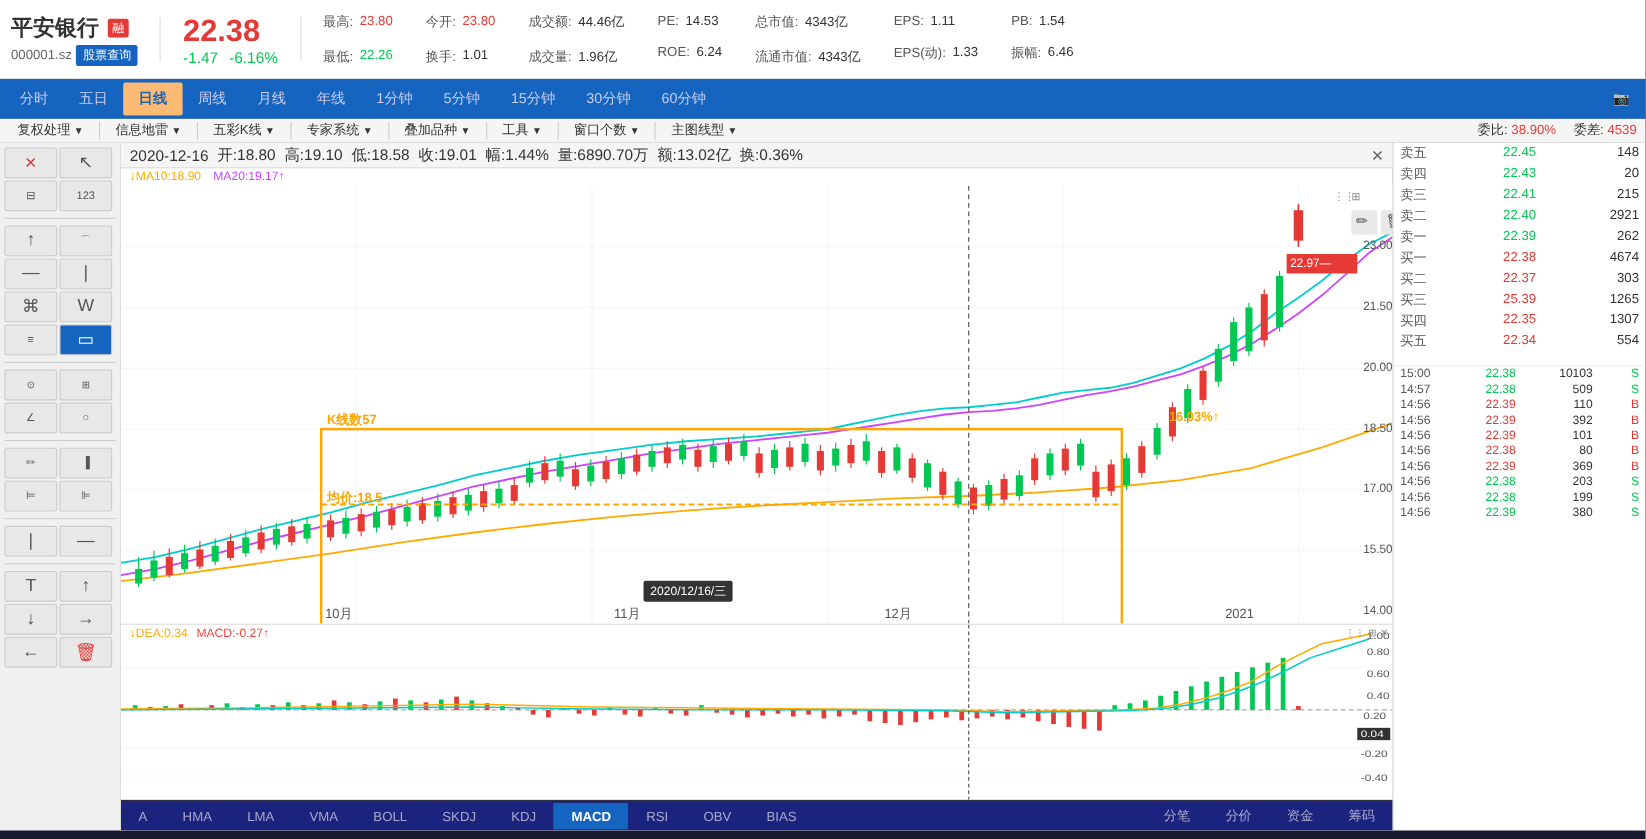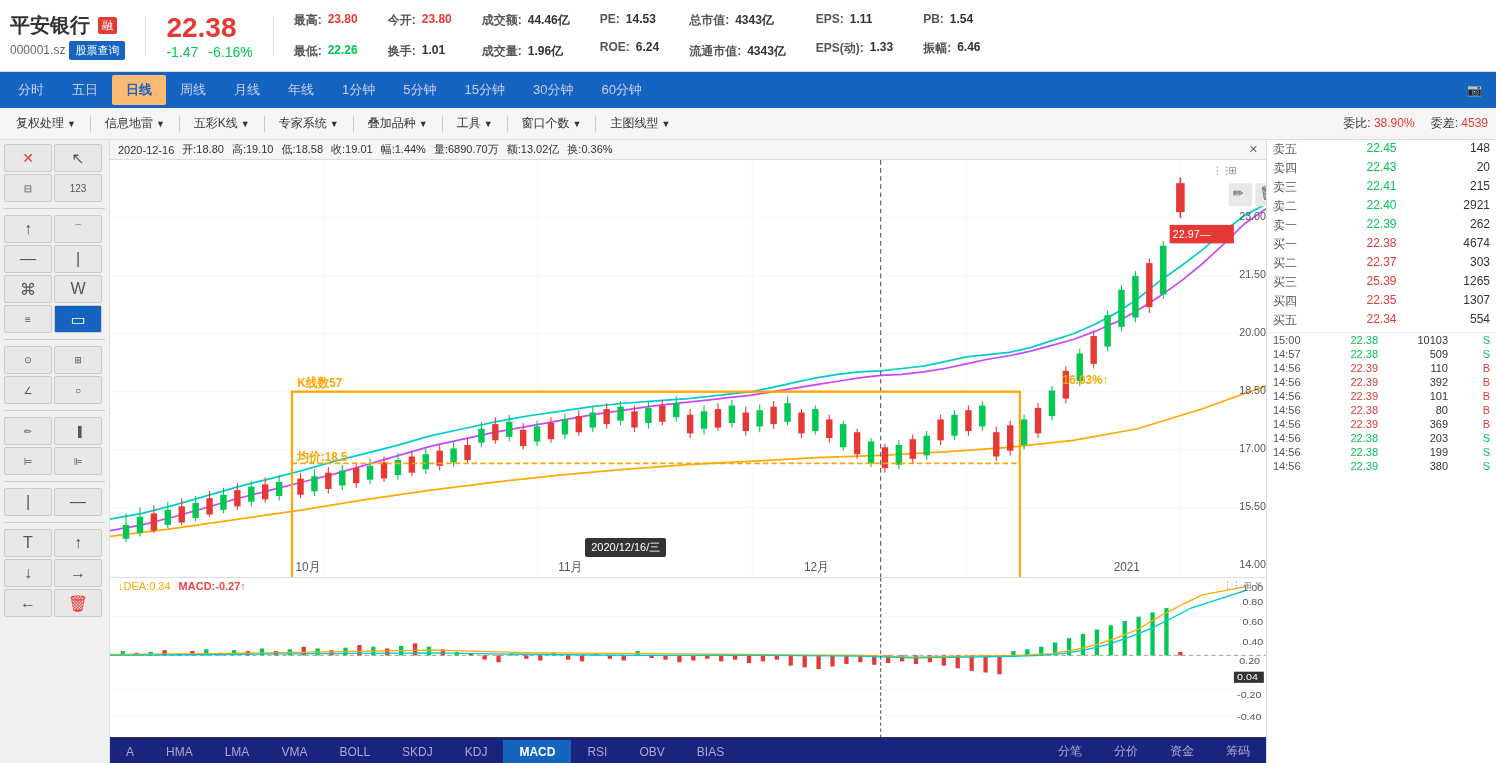--- a/index.html
+++ b/index.html
@@ -6,52 +6,52 @@
     body { background: #1a1a2e; color: #ccc; font-family: 'Microsoft YaHei', Arial, sans-serif; font-size: 12px; width: 1496px; height: 763px; overflow: hidden; }
     
     
     .header { background: #fff; display: flex; align-items: center; padding: 6px 10px; gap: 20px; border-bottom: 1px solid #ddd; height: 72px; }
     .stock-name { display: flex; flex-direction: column; }
     .rong-badge { background: #e53935; color: #fff; font-size: 11px; padding: 1px 4px; border-radius: 2px; margin-left: 4px; }
     .stock-query-btn { background: #1565c0; color: #fff; padding: 2px 6px; border-radius: 2px; font-size: 11px; cursor: pointer; border: none; }
     .price-main { color: #e53935; font-size: 28px; font-weight: bold; }
     .price-down { color: #00c853; font-size: 14px; }
     .header-stats { display: flex; gap: 30px; color: #555; font-size: 12px; }
-    .header-stat-group { display: flex; flex-direction: column; gap: 14px; font-weight: bold; }
+    .header-stat-group { display: flex; flex-direction: column; gap: 14px; }
     .stat-row { display: flex; gap: 6px; }
     .stat-label { color: #555; }
     .stat-value { color: #333; }
     .stat-value.red { color: #e53935; }
     .stat-value.green { color: #00c853; }
     
     
     .tabs-bar { background: #1565c0; display: flex; align-items: center; height: 36px; padding: 0 4px; }
     .tab-item { color: #cce; padding: 6px 14px; cursor: pointer; font-size: 13px; border-radius: 2px; }
     .tab-item.active { background: #fdba74; color: #1565c0; font-weight: bold; }
     .camera-icon { margin-left: auto; color: #fff; padding: 4px 10px; cursor: pointer; }
     
     
-    .toolbar { background: #f5f5f5; display: flex; align-items: center; border-bottom: 1px solid #ddd; height: 32px; padding: 0 8px; gap: 2px; }
+    .toolbar { background: #f5f5f5; display: flex; align-items: center; border-bottom: 1px solid #ddd; height: 22px; padding: 0 8px; gap: 2px; }
     .toolbar-item { display: flex; align-items: center; gap: 3px; padding: 3px 8px; color: #333; cursor: pointer; font-size: 12px; border-radius: 2px; }
     .toolbar-sep { width: 1px; height: 16px; background: #ccc; margin: 0 4px; }
     .委比-area { margin-left: auto; color: #333; font-size: 12px; }
     
     
     .main-layout { display: flex; height: calc(763px - 72px - 36px - 30px); }
     
     
     .left-toolbar { width: 110px; background: #f0f0f0; border-right: 1px solid #ddd; padding: 4px; display: flex; flex-direction: column; gap: 2px; }
     .left-tool-row { display: flex; gap: 2px; }
     .left-tool-btn { width: 48px; height: 28px; display: flex; align-items: center; justify-content: center; background: #e8e8e8; border: 1px solid #ccc; border-radius: 2px; cursor: pointer; font-size: 16px; color: #555; }
     .left-tool-btn.active { background: #1565c0; color: #fff; }
     .left-tool-sep { height: 1px; background: #ccc; margin: 4px 0; }
     
     
     .chart-area { flex: 1; background: #fff; position: relative; overflow: hidden; display: flex; flex-direction: column; }
-    .chart-info-bar { background: #f5f5f5; padding: 2px 8px; font-size: 11px; color: #333; border-bottom: 1px solid #ddd; display: flex; align-items: center; gap: 8px; }
+    .chart-info-bar { background: #f5f5f5; padding: 2px 8px; font-size: 14px; color: #333; border-bottom: 1px solid #ddd; display: flex; align-items: center; gap: 8px; }
     .close-btn { margin-left: auto; cursor: pointer; color: #666; }
     .ma-info { color: #666; font-size: 11px; padding: 2px 8px; }
     
     .chart-main { flex: 1; position: relative; background: #fff; }
     
     
     .right-panel { width: 230px; background: #fff; border-left: 1px solid #ddd; display: flex; flex-direction: column; }
     .order-row { display: flex; justify-content: space-between; padding: 1px 6px; font-size: 12px; }
     .ask-price { color: #00c853; }
     .bid-price { color: #e53935; }
@@ -294,20 +294,24 @@
       <span>高:19.10</span>
       <span>低:18.58</span>
       <span>收:19.01</span>
       <span>幅:1.44%</span>
       <span>量:6890.70万</span>
       <span>额:13.02亿</span>
       <span>换:0.36%</span>
       <span class="close-btn">✕</span>
     </div>
 
+    <div class="ma-info">
+      <span style="color:#ffaa00;">↓MA10:18.90</span>
+      <span style="color:#cc44ff;margin-left:8px;">MA20:19.17↑</span>
+    </div>
 
     <div class="chart-main" style="position:relative;flex:1;">
       <svg width="100%" height="100%" viewBox="0 0 1080 360" preserveAspectRatio="none">
 
         <g class="chart-grid">
           <line x1="0" y1="50" x2="1080" y2="50" stroke="#eee" stroke-width="0.5"></line>
           <line x1="0" y1="100" x2="1080" y2="100" stroke="#eee" stroke-width="0.5"></line>
           <line x1="0" y1="150" x2="1080" y2="150" stroke="#eee" stroke-width="0.5"></line>
           <line x1="0" y1="200" x2="1080" y2="200" stroke="#eee" stroke-width="0.5"></line>
           <line x1="0" y1="250" x2="1080" y2="250" stroke="#eee" stroke-width="0.5"></line>
@@ -523,21 +527,21 @@
         <text x="1045" y="12" font-size="9" fill="#888">⊞</text>
       </svg>
       
       
       <div style="position:absolute;bottom:20px;left:calc(720px * 0.66);background:#333;color:#fff;font-size:11px;padding:2px 6px;border-radius:2px;white-space:nowrap;">2020/12/16/三</div>
     </div>
 
     <div class="macd-panel" style="height:160px;position:relative;background:#fff;border-top:1px solid #ddd;">
       <div style="position:absolute;top:2px;left:8px;font-size:11px;color:#666;z-index:5;display:flex;gap:8px;">
         <span style="color:#ffaa00;">↓DEA:0.34</span>
-        <span style="color:#ee4444;font-weight:bold;">MACD:-0.27↑</span>
+        <span style="color:#ee4444;">MACD:-0.27↑</span>
       </div>
       
       <div style="position:absolute;top:2px;right:4px;display:flex;gap:3px;z-index:5;">
         <span style="font-size:9px;color:#888;">⋮⋮</span>
         <span style="font-size:9px;color:#888;">⊞</span>
         <span style="font-size:9px;color:#888;">✕</span>
       </div>
       
       <svg width="100%" height="100%" viewBox="0 0 1080 185" preserveAspectRatio="none">
 
@@ -718,21 +722,21 @@
         <span class="price-val bid-price">22.35</span>
         <span class="price-vol">1307</span>
       </div>
       <div class="order-row">
         <span class="price-label">买五</span>
         <span class="price-val bid-price">22.34</span>
         <span class="price-vol">554</span>
       </div>
     </div>
 
-    <div style="margin-top:2px;border-top:1px solid #eee;">
+    <div style="margin-top:12px;border-top:1px solid #eee;">
       <div class="trade-row">
         <span class="trade-time">15:00</span>
         <span class="trade-price-g">22.38</span>
         <span class="trade-vol">10103</span>
         <span class="trade-bs s">S</span>
       </div>
       <div class="trade-row">
         <span class="trade-time">14:57</span>
         <span class="trade-price-g">22.38</span>
         <span class="trade-vol">509</span>

